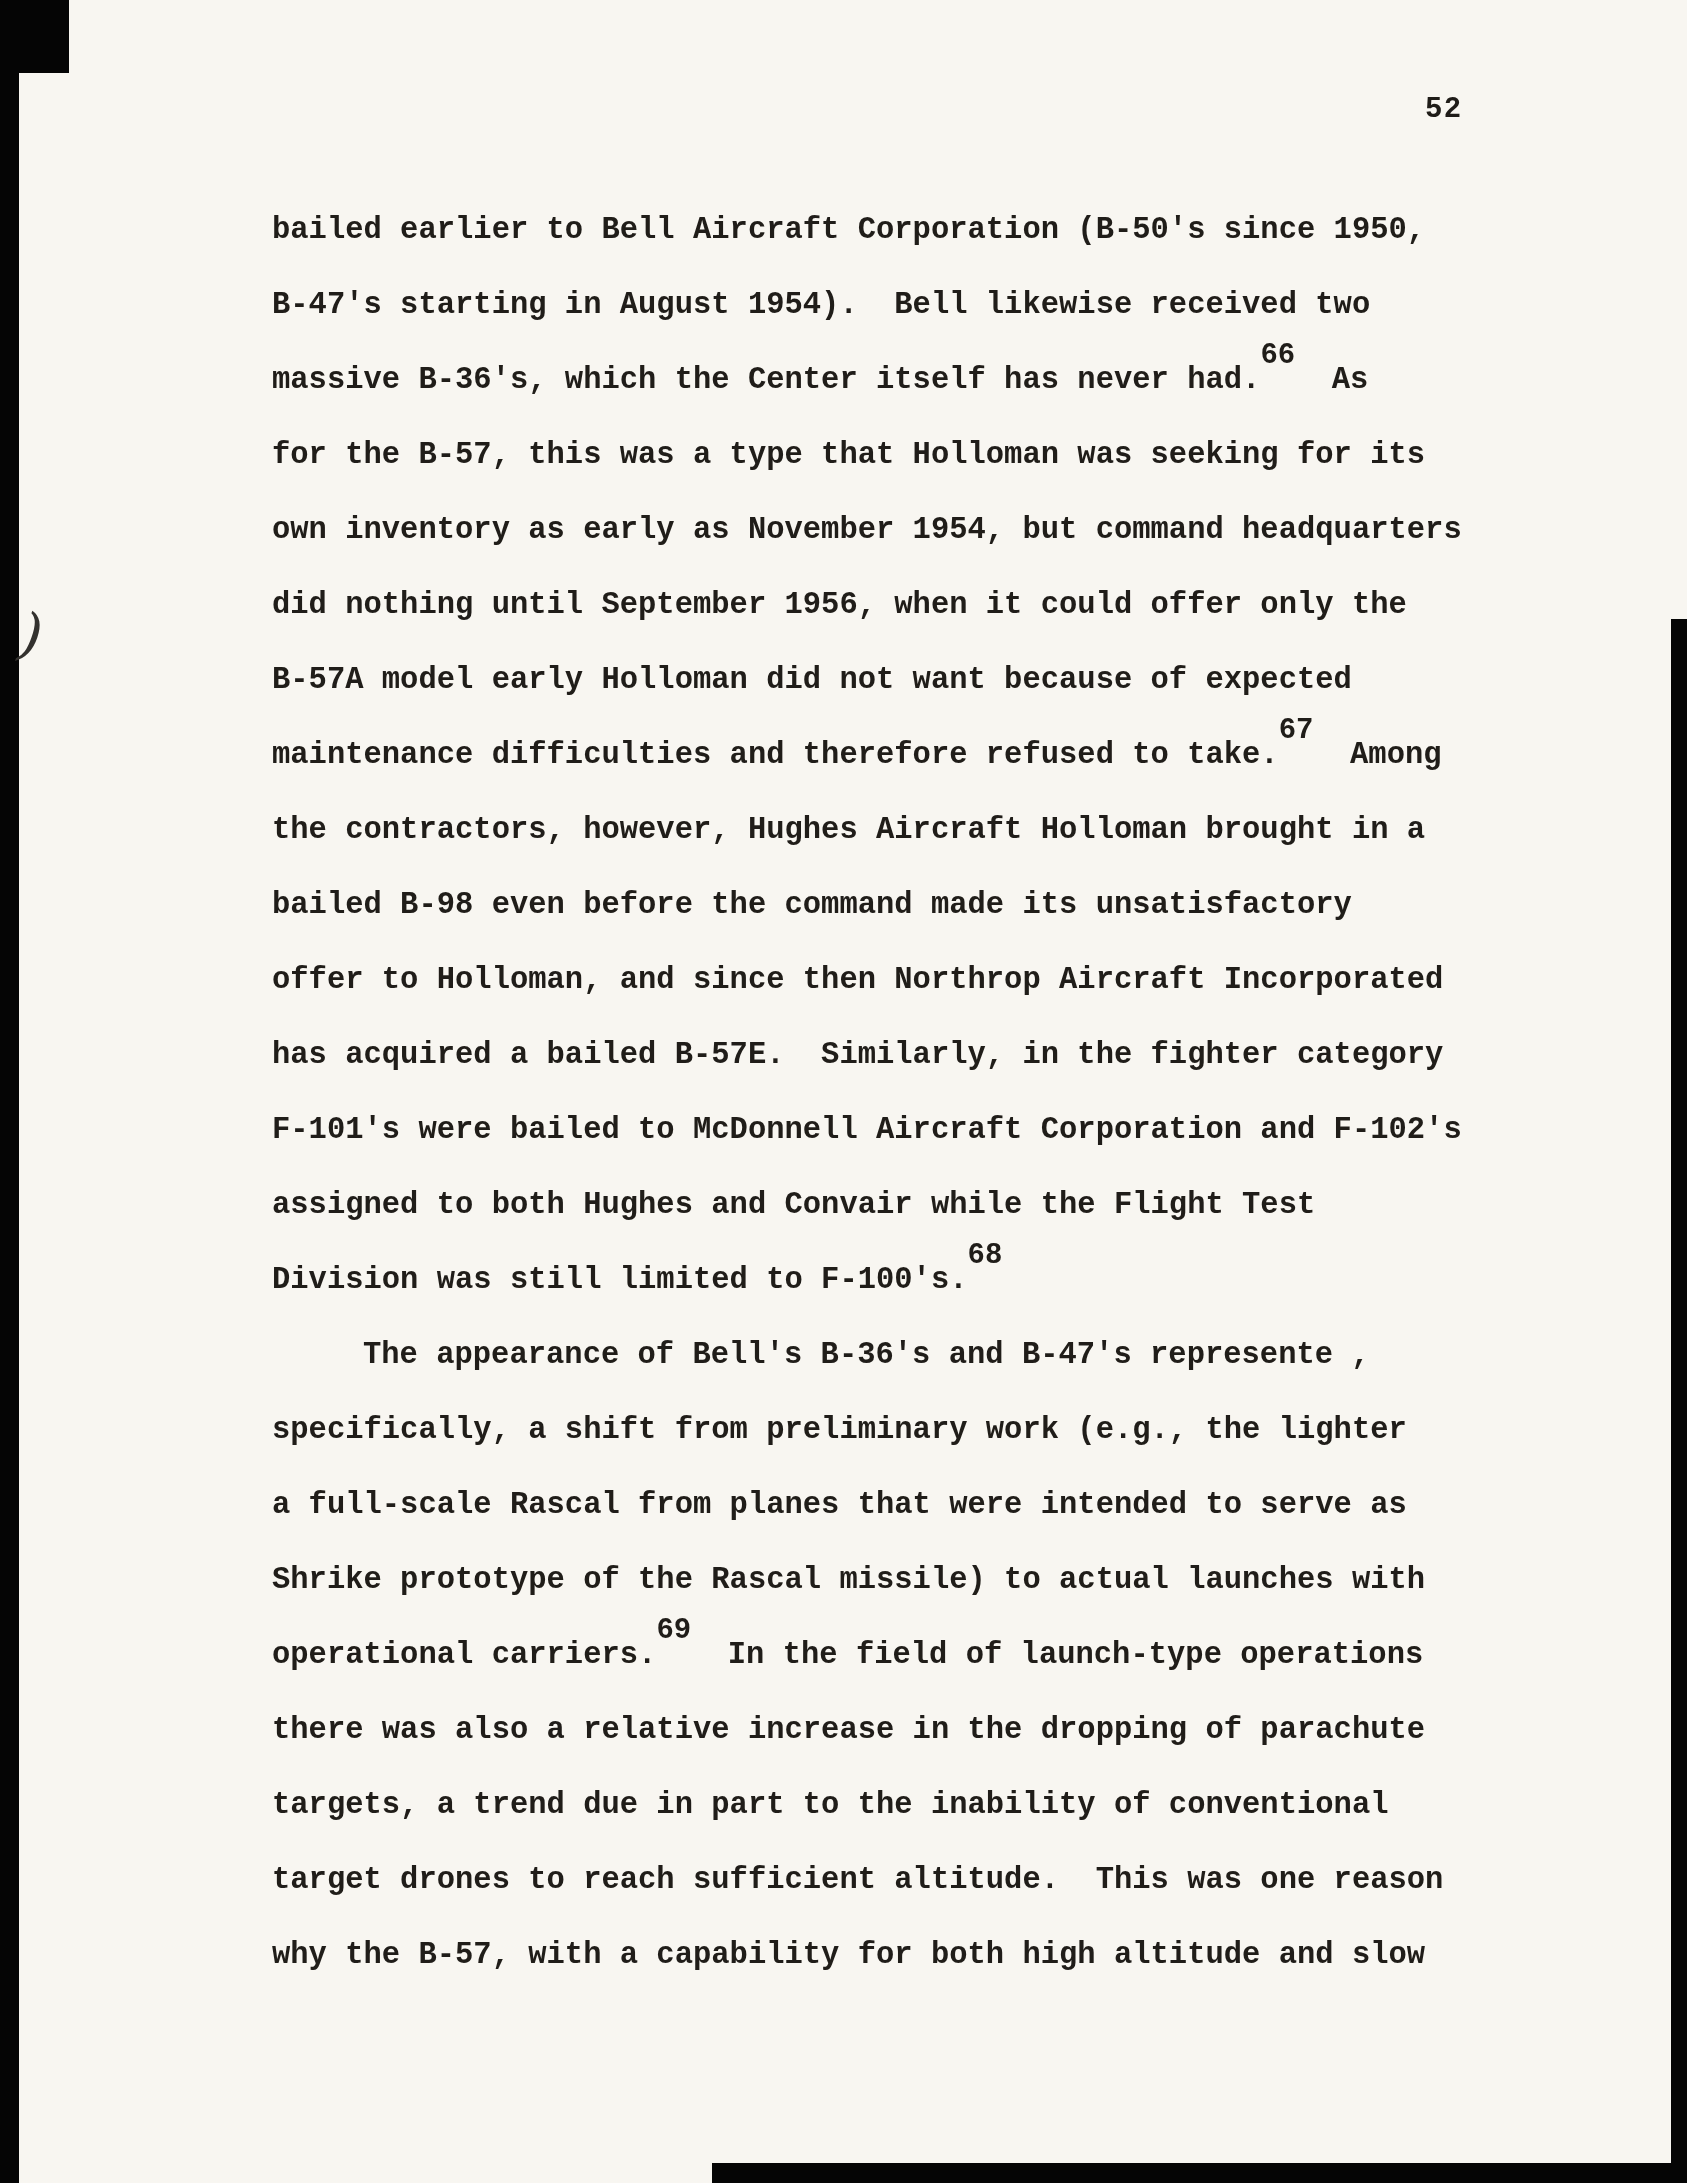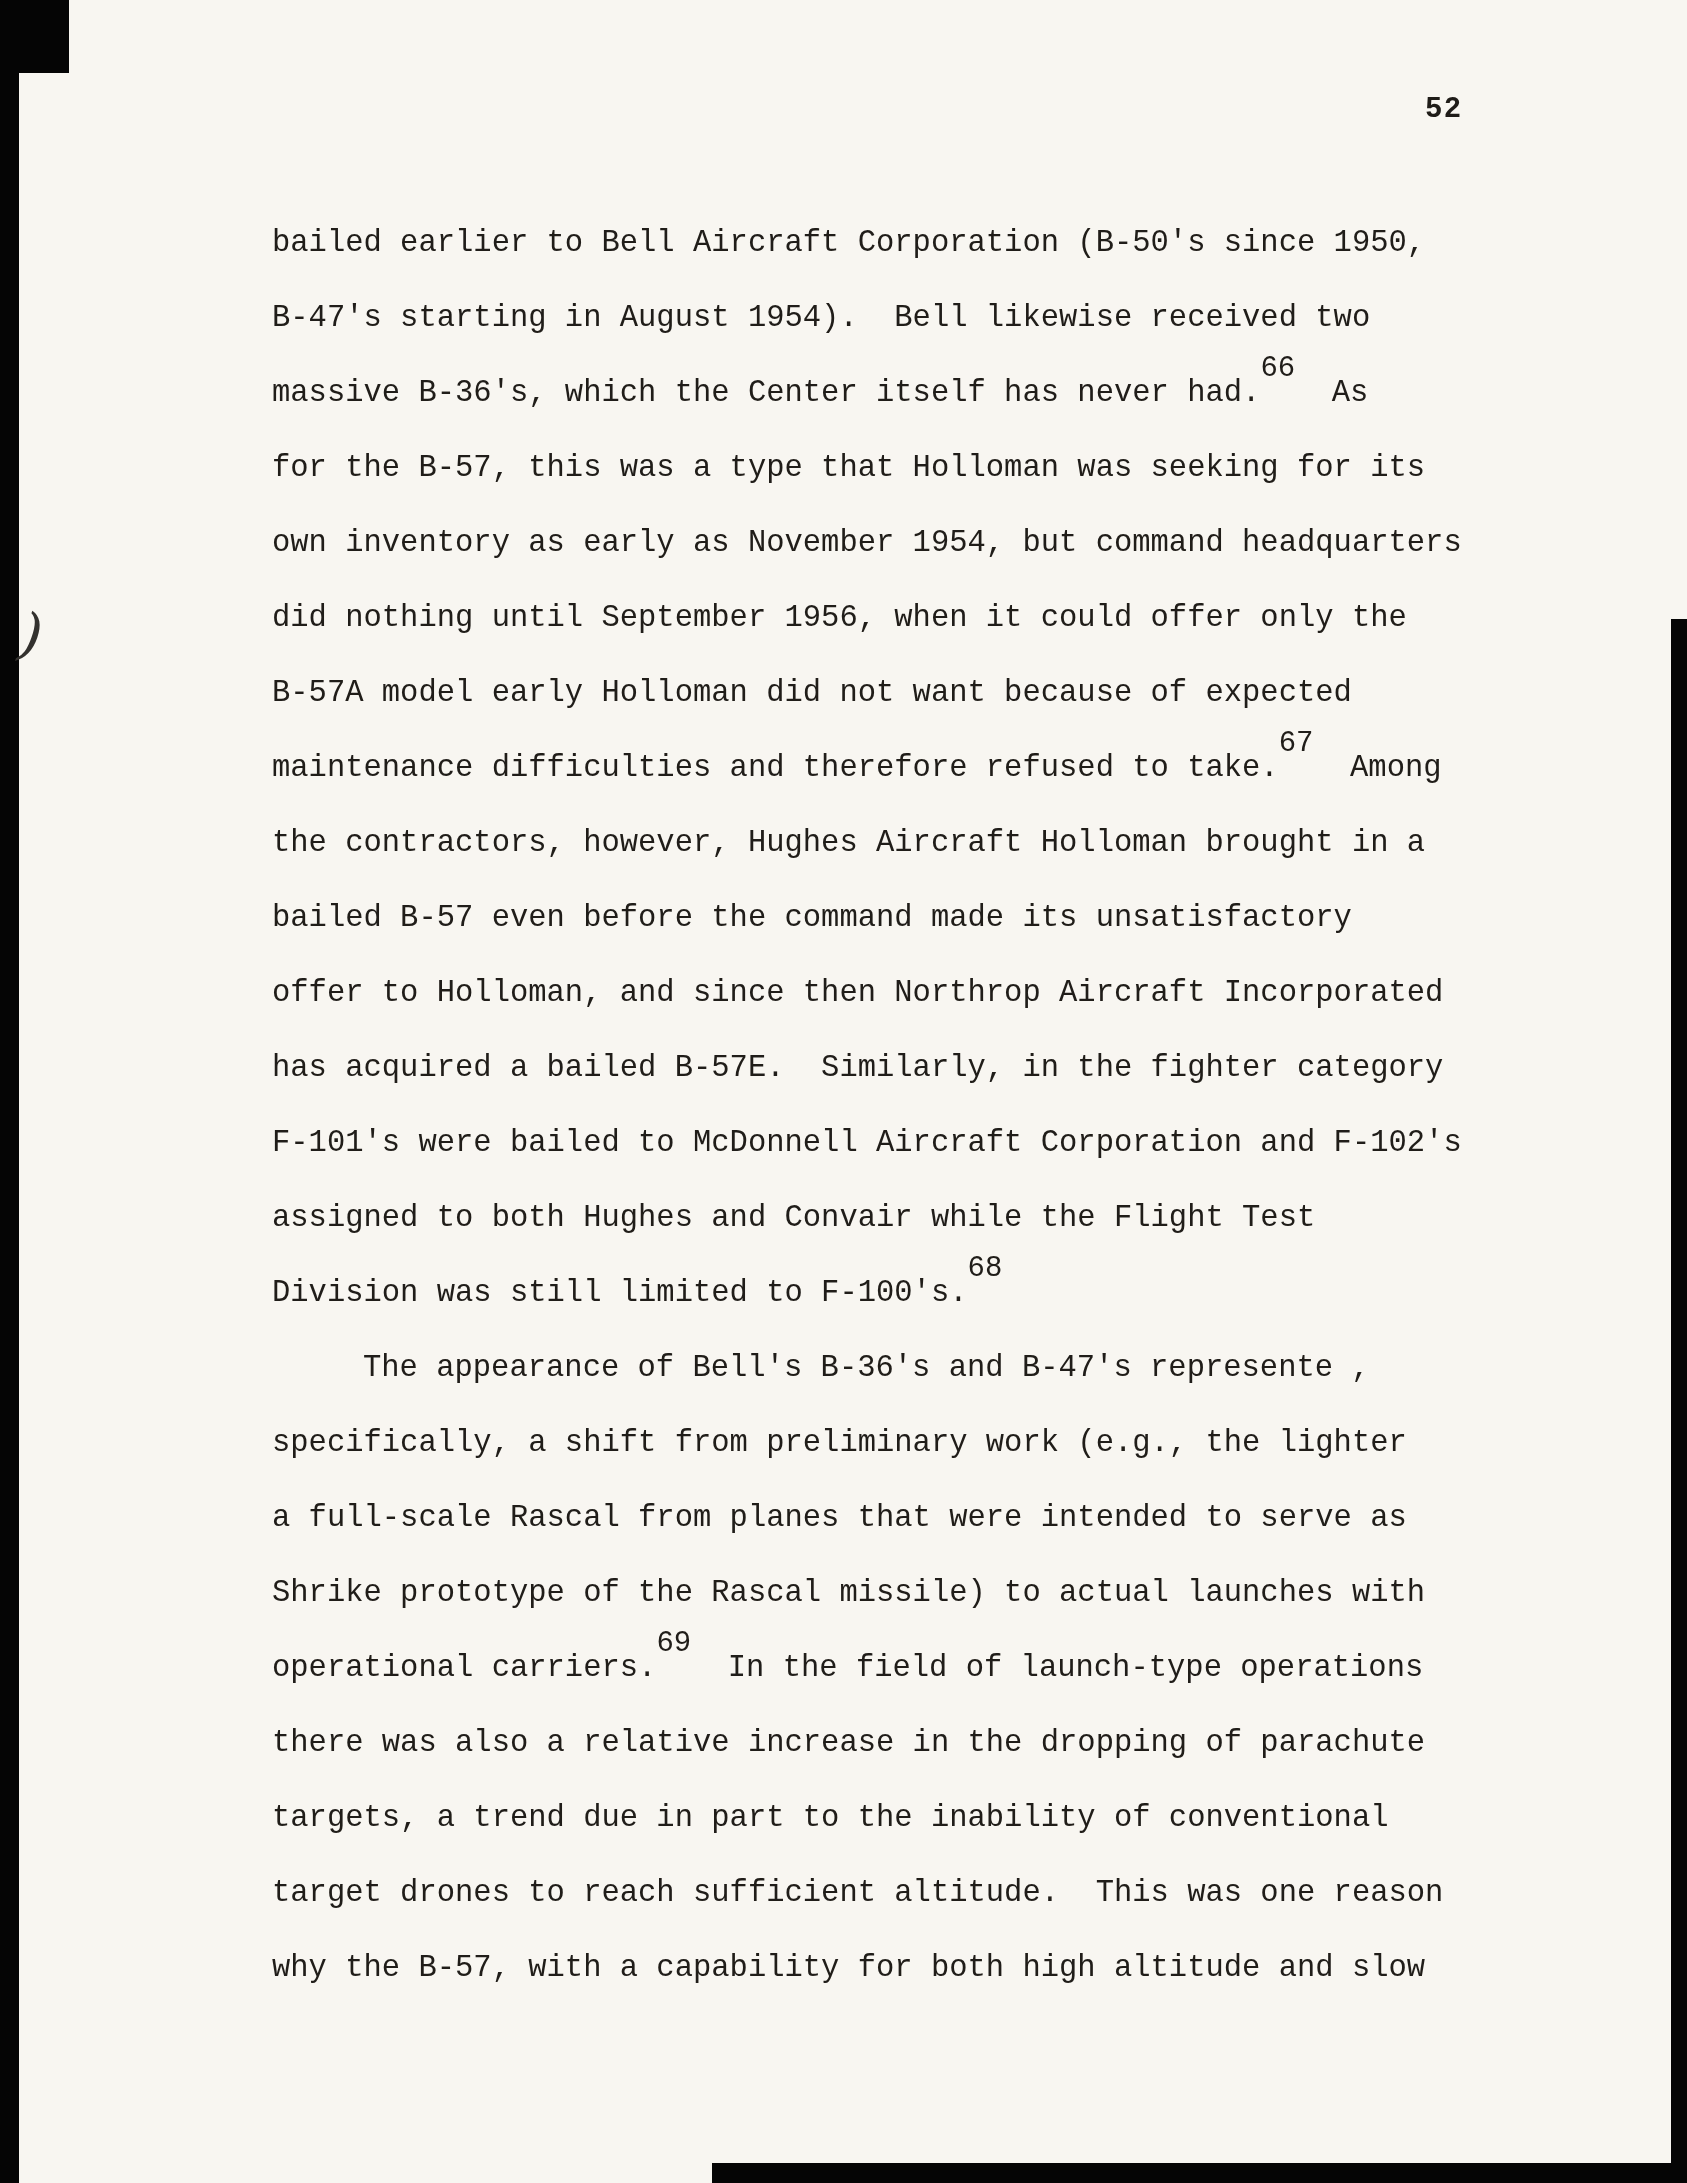--- a/index.html
+++ b/index.html
@@ -41,24 +41,24 @@
     font-family: "DejaVu Serif", serif;
     font-size: 57px;
     color: #33312e;
     transform: rotate(8deg);
     font-style: italic;
   }
 
   .text-body {
     position: absolute;
     left: 272px;
-    top: 206px;
+    top: 193px;
     width: 1272px;
     font-size: 30.5px;
-    font-weight: 400;
+    font-weight: 700;
     color: #201d19;
   }
   .line {
     height: 75px;
     line-height: 75px;
     white-space: pre;
     letter-spacing: 0px;
   }
   .line.indent {
     padding-left: 91px;
@@ -86,21 +86,21 @@
   <div class="text-body" style="color: rgb(32, 29, 25);">
       <div class="line"><span>bailed earlier to Bell Aircraft Corporation (B-50's since 1950,</span></div>
       <div class="line"><span>B-47's starting in August 1954).  Bell likewise received two</span></div>
       <div class="line"><span>massive B-36's, which the Center itself has never had.</span><span class="sup">66</span><span>  As</span></div>
       <div class="line"><span>for the B-57, this was a type that Holloman was seeking for its</span></div>
       <div class="line"><span>own inventory as early as November 1954, but command headquarters</span></div>
       <div class="line"><span>did nothing until September 1956, when it could offer only the</span></div>
       <div class="line"><span>B-57A model early Holloman did not want because of expected</span></div>
       <div class="line"><span>maintenance difficulties and therefore refused to take.</span><span class="sup">67</span><span>  Among</span></div>
       <div class="line"><span>the contractors, however, Hughes Aircraft Holloman brought in a</span></div>
-      <div class="line"><span>bailed B-57 even before the command made its unsatisfactory</span></div>
+      <div class="line"><span>bailed B-98 even before the command made its unsatisfactory</span></div>
       <div class="line"><span>offer to Holloman, and since then Northrop Aircraft Incorporated</span></div>
       <div class="line"><span>has acquired a bailed B-57E.  Similarly, in the fighter category</span></div>
       <div class="line"><span>F-101's were bailed to McDonnell Aircraft Corporation and F-102's</span></div>
       <div class="line"><span>assigned to both Hughes and Convair while the Flight Test</span></div>
       <div class="line"><span>Division was still limited to F-100's.</span><span class="sup">68</span></div>
       <div class="line indent"><span>The appearance of Bell's B-36's and B-47's represente ,</span></div>
       <div class="line"><span>specifically, a shift from preliminary work (e.g., the lighter</span></div>
       <div class="line"><span>a full-scale Rascal from planes that were intended to serve as</span></div>
       <div class="line"><span>Shrike prototype of the Rascal missile) to actual launches with</span></div>
       <div class="line"><span>operational carriers.</span><span class="sup">69</span><span>  In the field of launch-type operations</span></div>

